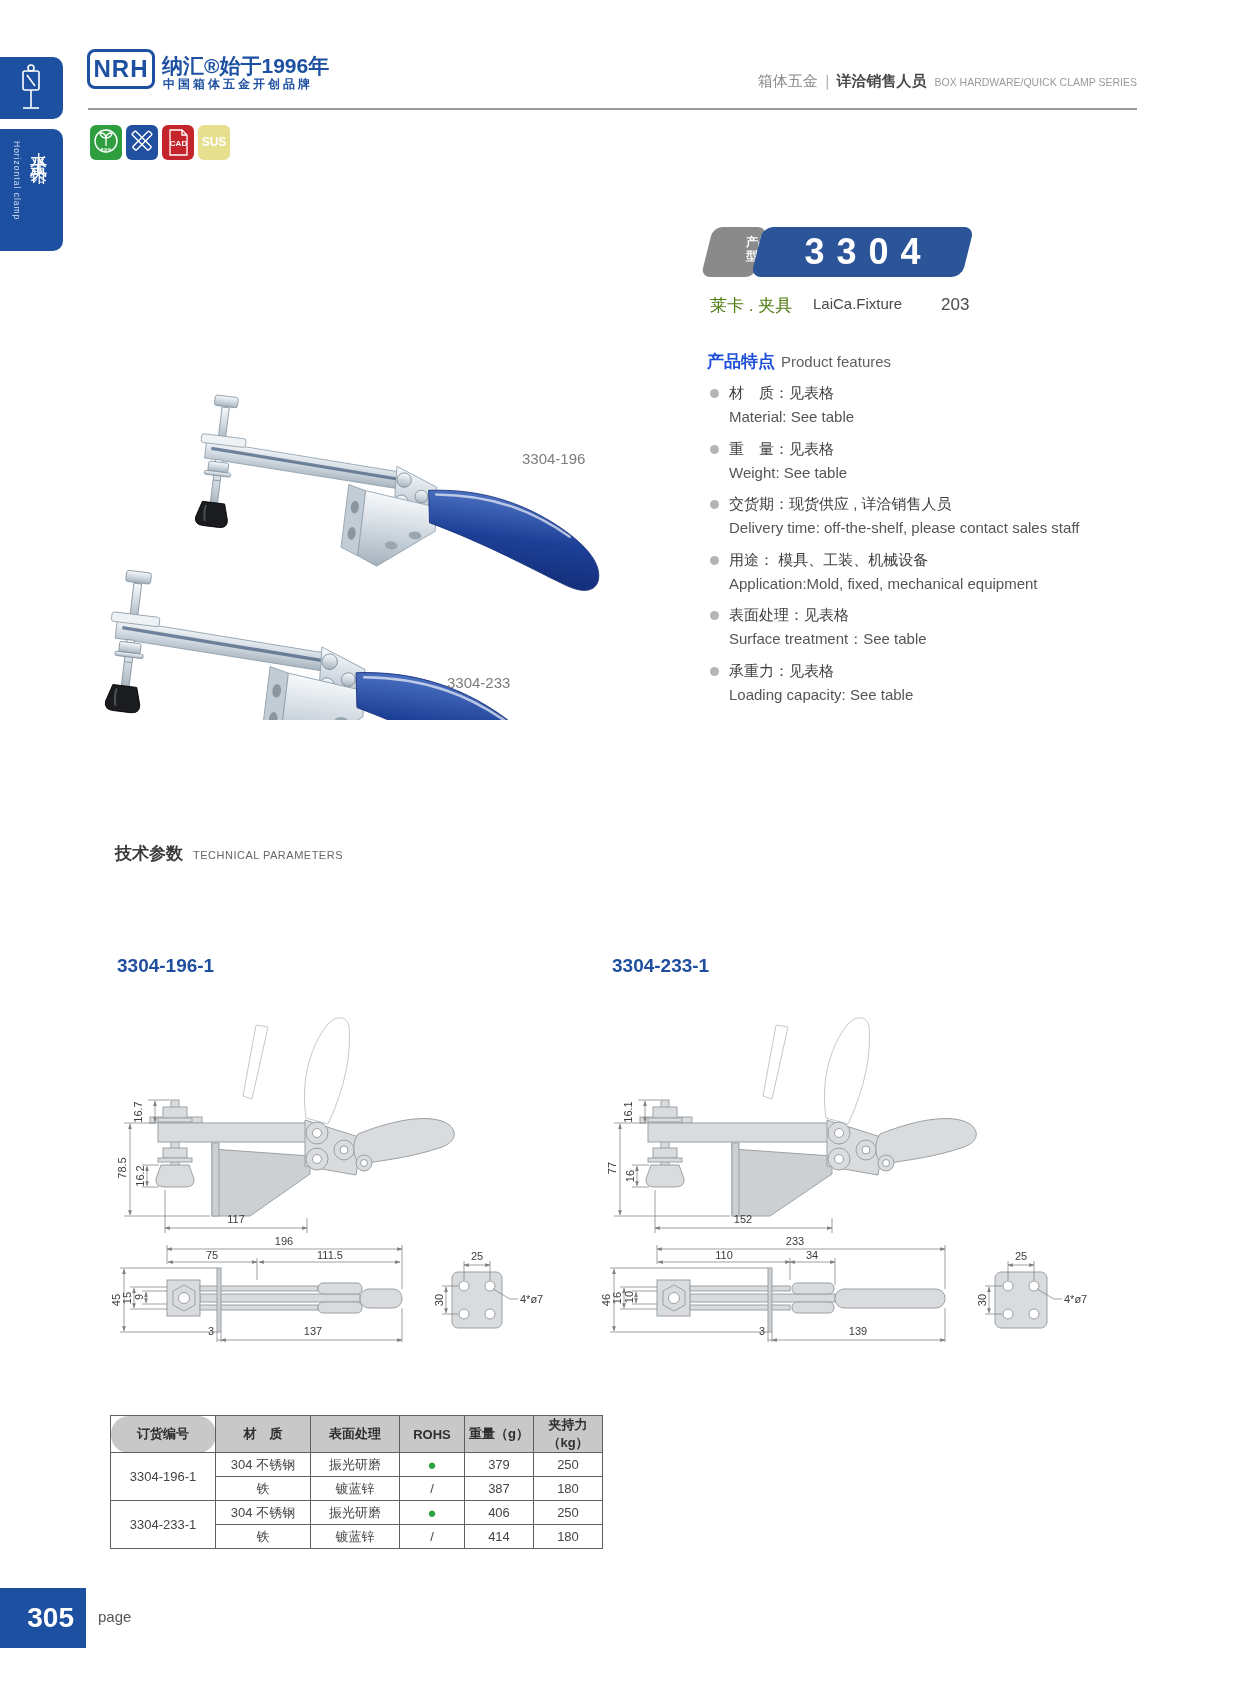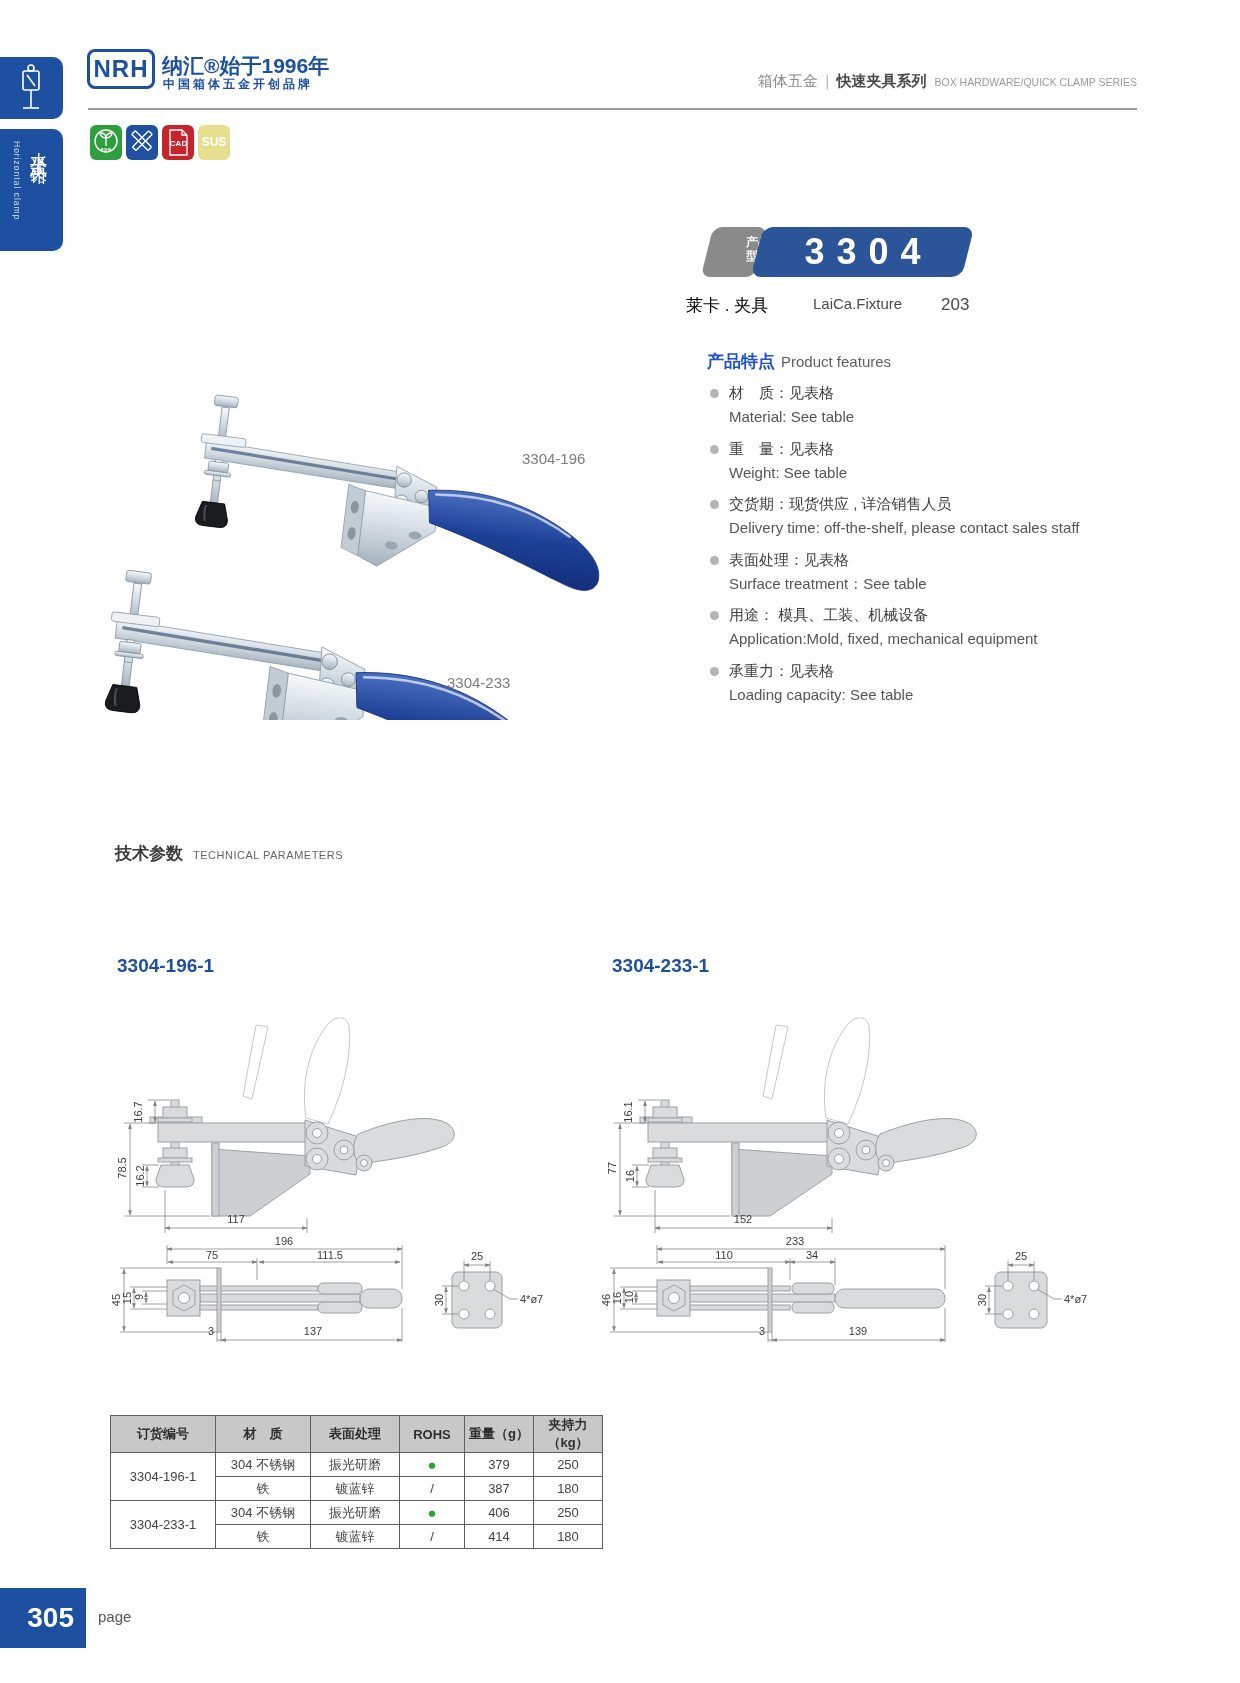--- a/index.html
+++ b/index.html
@@ -28,21 +28,21 @@
   .cert-label{color:#ffffff;font-weight:bold;text-align:center;}
   
   .badge-gray{position:absolute;left:707px;top:227px;width:54px;height:50px;background:#8a8a8a;
               border-radius:9px;transform:skewX(-14deg);}
   .badge-gray-txt{position:absolute;left:731px;top:235px;width:54px;text-align:center;color:#fff;
               font-size:12px;line-height:14px;font-weight:bold;}
   .badge-blue{position:absolute;left:757px;top:227px;width:211px;height:50px;background:#2b5499;
               border-radius:10px;transform:skewX(-14deg);}
   .badge-model{position:absolute;left:757px;top:231px;width:211px;text-align:center;color:#fff;
               font-size:36px;font-weight:bold;letter-spacing:12px;text-indent:12px;}
-  .name-zh{position:absolute;left:686px;top:294px;font-size:17px;color:#000000;}
+  .name-zh{position:absolute;left:710px;top:294px;font-size:17px;color:#4d7c0f;}
   .name-en{position:absolute;left:813px;top:295px;font-size:15px;color:#4a4a4a;}
   .name-code{position:absolute;left:941px;top:295px;font-size:17px;color:#4a4a4a;}
   
   .feat-title{position:absolute;left:707px;top:350px;}
   .feat-title .zh{font-size:17px;font-weight:bold;color:#1d4ed8;}
   .feat-title .en{font-size:15px;color:#5f5f5f;margin-left:6px;}
   .feat-list{position:absolute;left:707px;top:383px;width:480px;}
   .feat-item{position:relative;height:55.5px;padding-left:22px;}
   .feat-item .dot{position:absolute;left:3px;top:6px;width:9px;height:9px;border-radius:50%;background:#b5b5b5;}
   .feat-item .zh{font-size:15px;color:#3f3f3f;line-height:20px;}
@@ -91,21 +91,21 @@
   </div>
   <div class="side-box" style="top:129px;width:63px;height:122px;">
     <span class="side-cat-en abs" style="left:12px;top:12px;">Horizontal clamp</span>
     <span class="side-cat-zh abs" style="left:27px;top:10px;">水平式夹钳</span>
   </div>
 
   <div class="logo-box"><span>NRH</span></div>
   <div class="brand-title">纳汇®始于1996年</div>
   <div class="brand-sub">中国箱体五金开创品牌</div>
   <div class="hdr-right">
-    <span class="hdr-zh-light">箱体五金</span><span class="hdr-bar">｜</span><span class="hdr-zh-bold">快速夹具系列</span><span class="hdr-en">BOX HARDWARE/QUICK CLAMP SERIES</span>
+    <span class="hdr-zh-light">箱体五金</span><span class="hdr-bar">｜</span><span class="hdr-zh-bold">详洽销售人员</span><span class="hdr-en">BOX HARDWARE/QUICK CLAMP SERIES</span>
   </div>
   <div class="hdr-rule"></div>
 
   <div class="cert" style="left:90px;background:#2f9e3f;">
     <svg width="32" height="35" viewBox="0 0 32 35">
       <circle cx="16" cy="16" r="11" fill="none" stroke="#fff" stroke-width="1.4"></circle>
       <path d="M16,21 V13 M16,13 C12,13 10,10 10,8 C13,8 16,9 16,13 Z M16,13 C20,13 22,10 22,8 C19,8 16,9 16,13 Z" fill="none" stroke="#fff" stroke-width="1.3"></path>
       <text x="16" y="25.5" font-size="3.6" fill="#fff" text-anchor="middle" font-weight="bold">ROHS</text>
     </svg>
   </div>
@@ -206,27 +206,27 @@
         <div class="zh">重　量：见表格</div>
         <div class="en">Weight: See table</div>
       </div>
     <div class="feat-item">
         <span class="dot"></span>
         <div class="zh">交货期：现货供应 , 详洽销售人员</div>
         <div class="en">Delivery time: off-the-shelf, please contact sales staff</div>
       </div>
     <div class="feat-item">
         <span class="dot"></span>
-        <div class="zh">表面处理：见表格</div>
-        <div class="en">Surface treatment：See table</div>
+        <div class="zh">用途： 模具、工装、机械设备</div>
+        <div class="en">Application:Mold, fixed, mechanical equipment</div>
       </div>
     <div class="feat-item">
         <span class="dot"></span>
-        <div class="zh">用途： 模具、工装、机械设备</div>
-        <div class="en">Application:Mold, fixed, mechanical equipment</div>
+        <div class="zh">表面处理：见表格</div>
+        <div class="en">Surface treatment：See table</div>
       </div>
     <div class="feat-item">
         <span class="dot"></span>
         <div class="zh">承重力：见表格</div>
         <div class="en">Loading capacity: See table</div>
       </div>
   </div>
 
   <div class="tech-title">
     <span class="zh">技术参数</span><span class="en">TECHNICAL PARAMETERS</span>
@@ -443,21 +443,21 @@
     <line class="dim" x1="412" y1="386" x2="395" y2="386"></line>
     <line class="dim" x1="399" y1="359" x2="399" y2="385" marker-start="url(#aBs)" marker-end="url(#aBe)"></line>
     <text class="d" transform="rotate(-90 396 372)" x="396" y="372">30</text>
     <path class="dim" d="M447,361 L464,371 L472,371"></path>
     <text class="d ds" x="474" y="375">4*ø7</text>
   </svg>
 
   <table class="spec-table">
     <thead>
       <tr>
-        <th style="width:96px;">订货编号</th>
+        <th style="width:96px;border-radius:18px;">订货编号</th>
         <th style="width:86px;">材　质</th>
         <th style="width:80px;">表面处理</th>
         <th style="width:56px;">ROHS</th>
         <th style="width:60px;">重量（g）</th>
         <th style="width:60px;">夹持力（kg）</th>
       </tr>
     </thead>
     <tbody>
       <tr>
         <td rowspan="2">3304-196-1</td>

